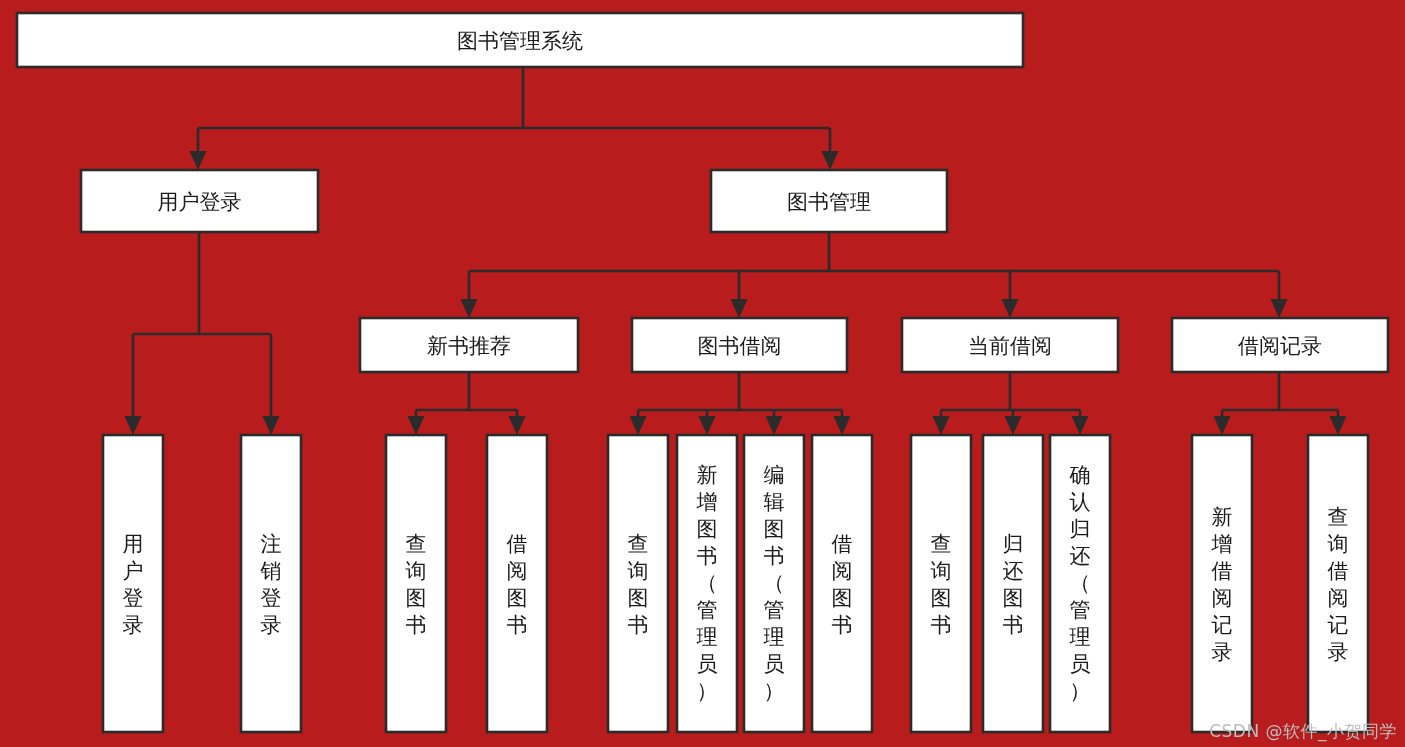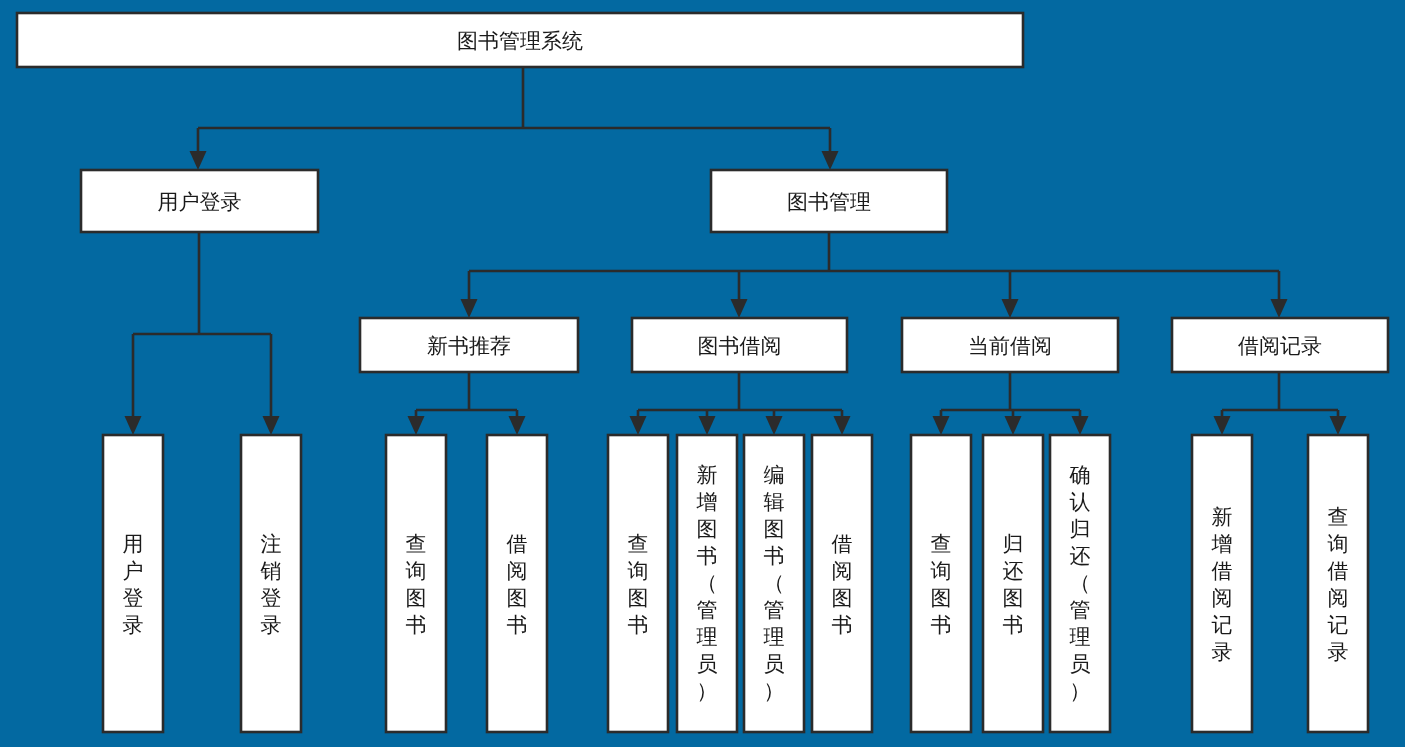--- a/index.html
+++ b/index.html
@@ -12,21 +12,21 @@
     width: 1405px;
     height: 747px;
     overflow: hidden;
     font-family: "DejaVu Sans", "Liberation Sans", sans-serif;
     position: relative;
   }
   #diagram-root {
     position: relative;
     width: 1405px;
     height: 747px;
-    background: #0369a1;
+    background: #b91c1c;
   }
   svg#diagram-svg {
     position: absolute;
     left: 0;
     top: 0;
     width: 1405px;
     height: 747px;
     display: block;
   }
   .node-box {
@@ -206,13 +206,14 @@
         <g>
           <rect x="1192" y="435" width="60" height="297" class="node-box"></rect>
           <text x="1222" class="node-label-v"><tspan x="1222" y="523.56">新</tspan><tspan x="1222" y="550.56">增</tspan><tspan x="1222" y="577.56">借</tspan><tspan x="1222" y="604.56">阅</tspan><tspan x="1222" y="631.56">记</tspan><tspan x="1222" y="658.56">录</tspan></text>
         </g>
         <g>
           <rect x="1308" y="435" width="60" height="297" class="node-box"></rect>
           <text x="1338" class="node-label-v"><tspan x="1338" y="523.56">查</tspan><tspan x="1338" y="550.56">询</tspan><tspan x="1338" y="577.56">借</tspan><tspan x="1338" y="604.56">阅</tspan><tspan x="1338" y="631.56">记</tspan><tspan x="1338" y="658.56">录</tspan></text>
         </g>
       </g>
   </svg>
+  <div class="watermark-text">CSDN @软件_小贺同学</div>
 </div>
 
 </body></html>

